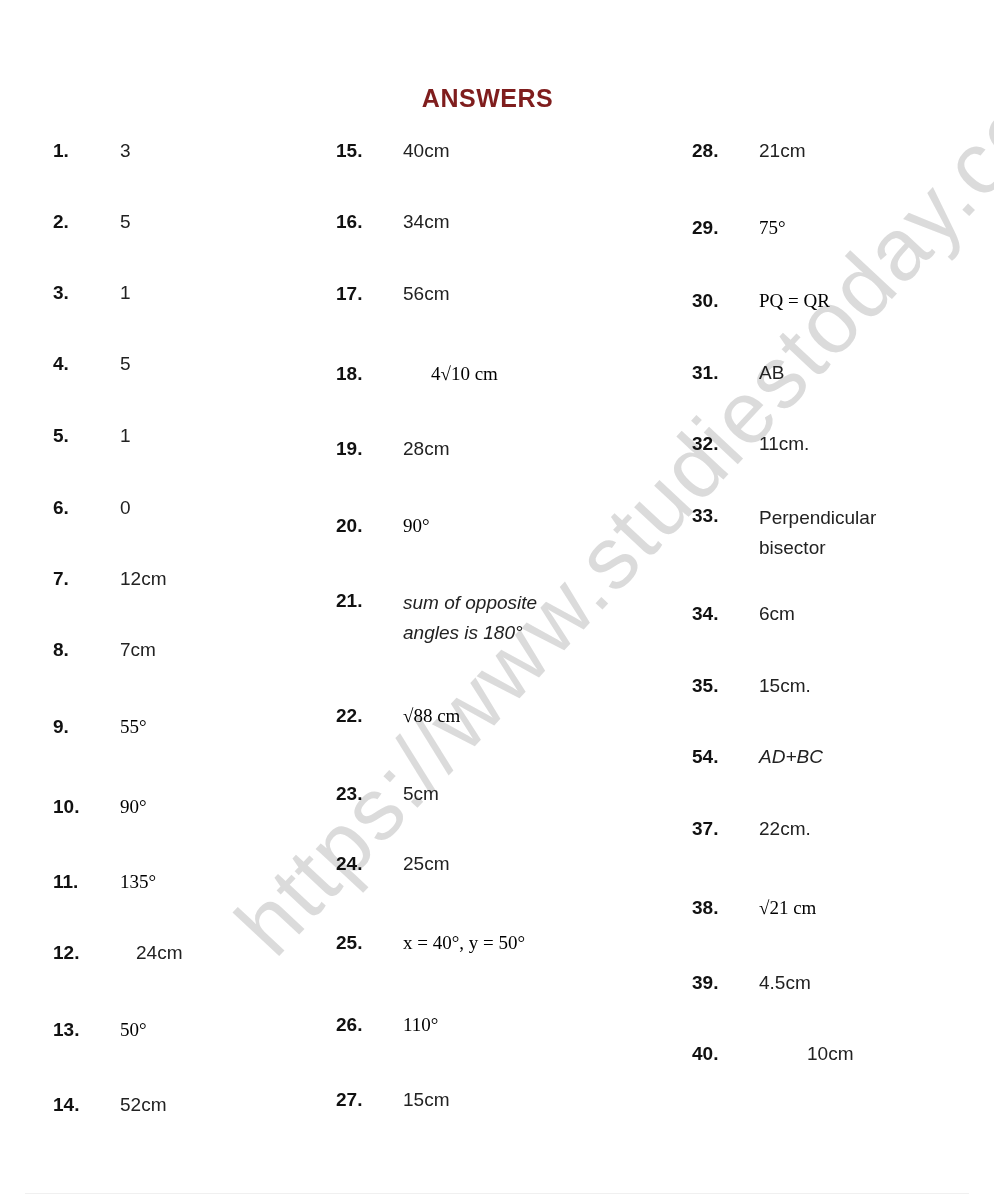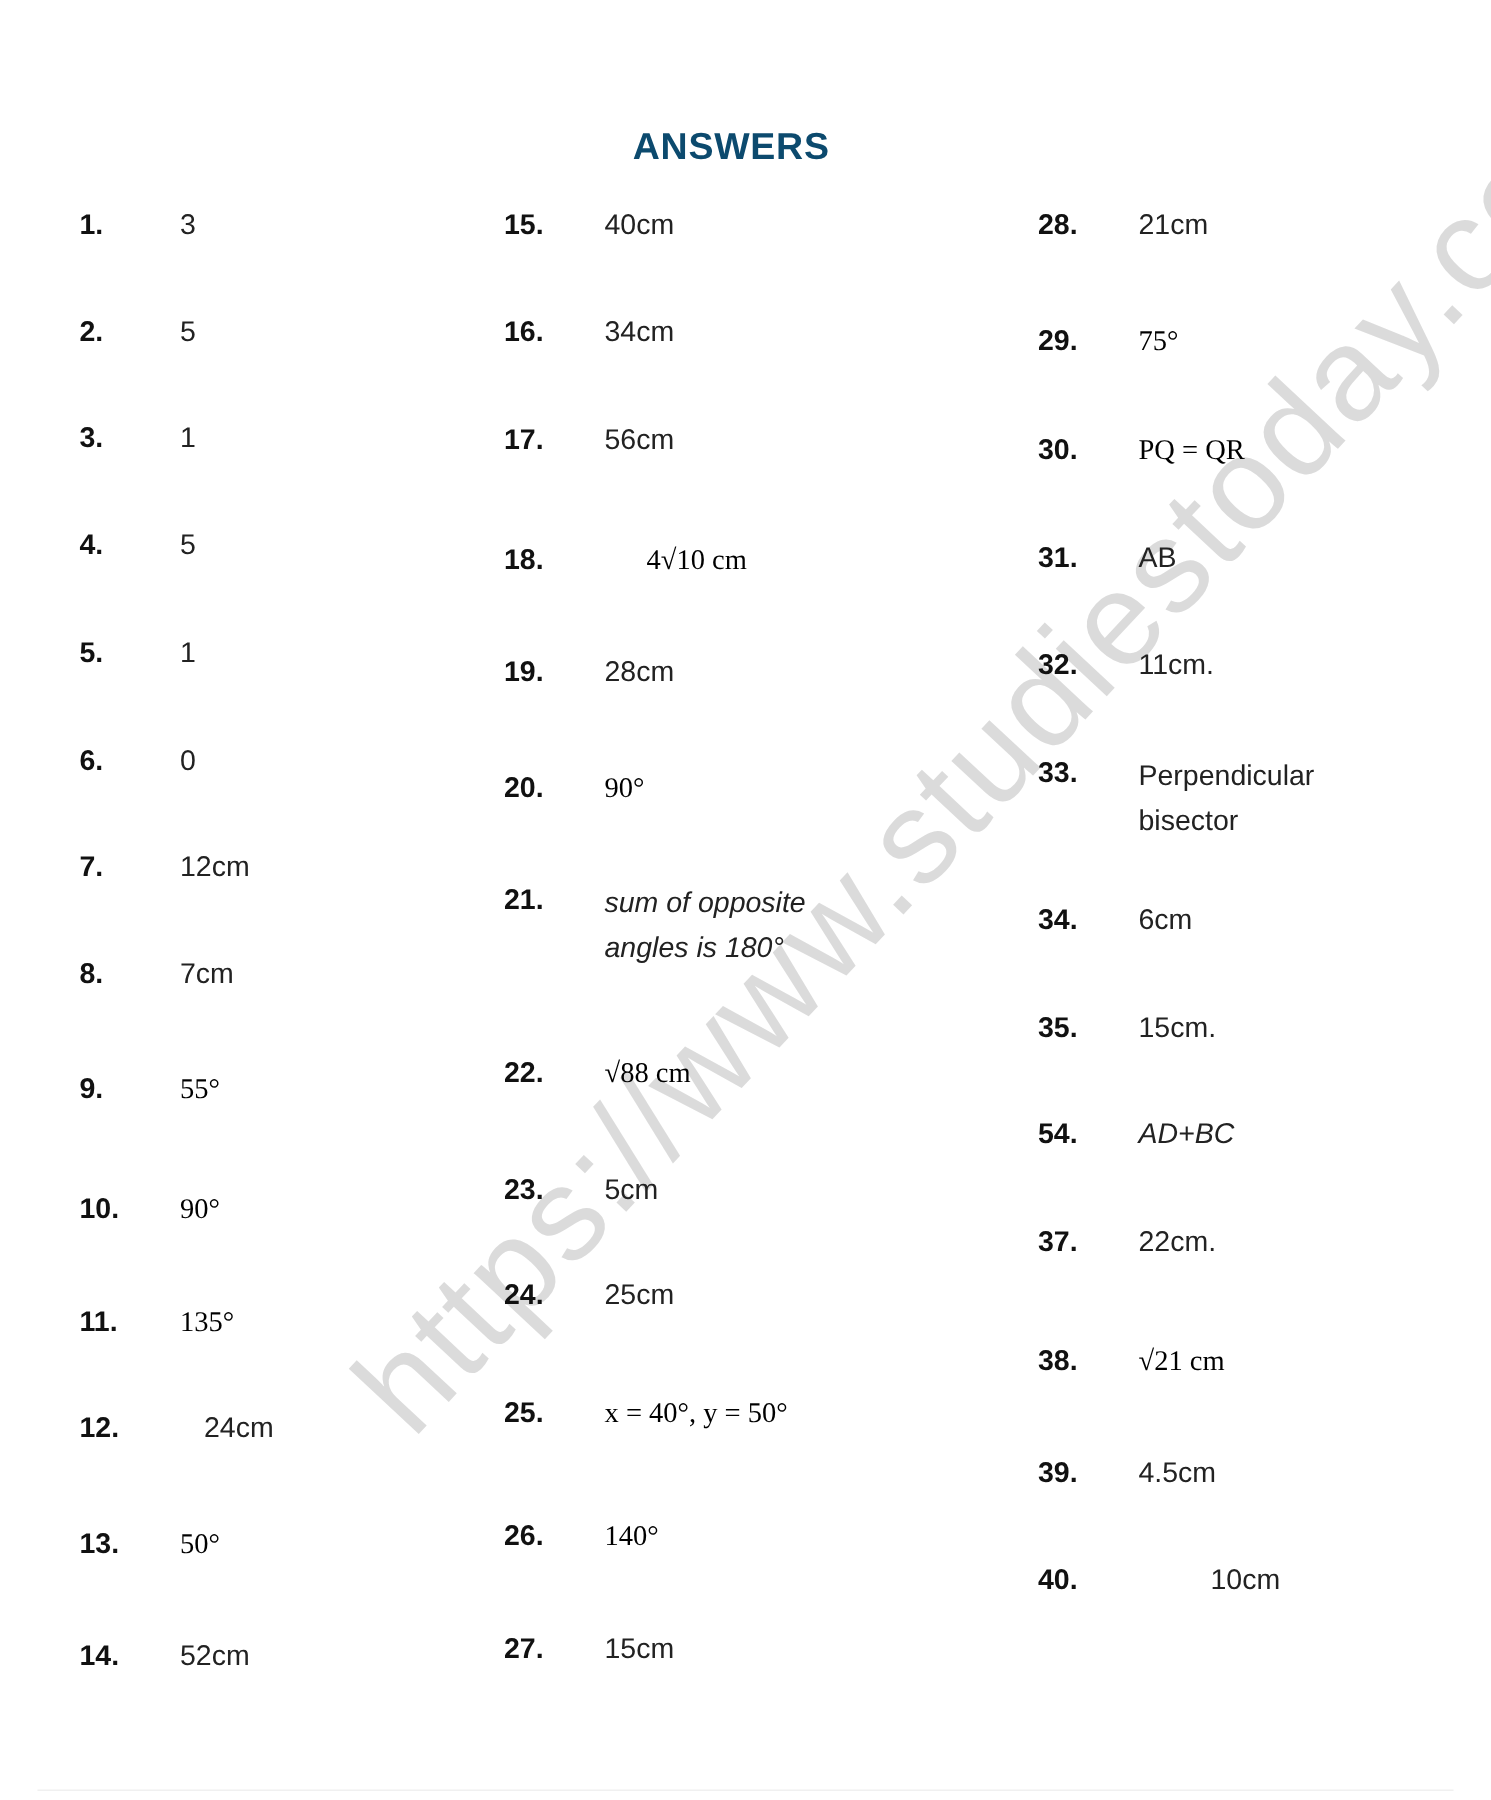--- a/index.html
+++ b/index.html
@@ -1,17 +1,17 @@
 <!DOCTYPE html>
 <html><head>
   <meta charset="utf-8">
   <style>
     html, body { margin: 0; padding: 0; background: #ffffff; }
     body { width: 994px; height: 1200px; position: relative; overflow: hidden; font-family: "Liberation Sans", sans-serif; color: #1a1a1a; }
-    .title { position: absolute; left: 0; width: 975px; top: 84px; text-align: center; font-weight: bold; font-size: 25px; letter-spacing: 0.5px; color: #0c4a6e; }
+    .title { position: absolute; left: 0; width: 975px; top: 84px; text-align: center; font-weight: bold; font-size: 25px; letter-spacing: 0.5px; color: #7f1d1d; }
     .item { position: absolute; font-size: 19px; line-height: 22px; }
     .num { position: absolute; left: 0; top: 0; font-weight: bold; color: #111; }
     .ans { position: absolute; top: 0; white-space: nowrap; color: #222; }
     .ans.wrap { white-space: normal; line-height: 30px; top: -2px; }
     .math { font-family: "Liberation Serif", serif; font-size: 19px; color: #000000; }
     .watermark { position: absolute; left: 110px; top: 560px; font-size: 88px; color: rgba(190,190,190,0.55); transform: rotate(-47deg); transform-origin: center; white-space: nowrap; letter-spacing: 2px; pointer-events: none; font-family: "Liberation Sans", sans-serif; width: 900px; }
     .footer-line { position: absolute; left: 25px; right: 25px; top: 1193px; height: 1px; background: #f0f0f0; }
   </style>
 </head>
 <body>
@@ -118,21 +118,21 @@
     <div class="item" style="left: 336px; top: 853px;">
       <span class="num">24.</span>
       <span class="ans" style="left: 67px;">25cm</span>
     </div>
     <div class="item" style="left: 336px; top: 932px;">
       <span class="num">25.</span>
       <span class="ans math" style="left: 67px;">x = 40°, y = 50°</span>
     </div>
     <div class="item" style="left: 336px; top: 1014px;">
       <span class="num">26.</span>
-      <span class="ans math" style="left: 67px;">140°</span>
+      <span class="ans math" style="left: 67px;">110°</span>
     </div>
     <div class="item" style="left: 336px; top: 1089px;">
       <span class="num">27.</span>
       <span class="ans" style="left: 67px;">15cm</span>
     </div>
   </div>
 <div id="col2">
     <div class="item" style="left: 692px; top: 140px;">
       <span class="num">28.</span>
       <span class="ans" style="left: 67px;">21cm</span>

